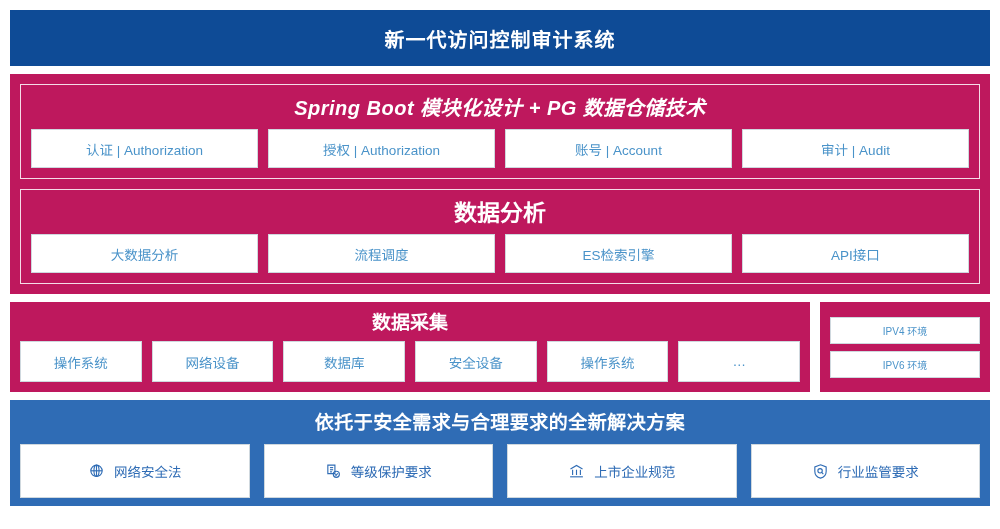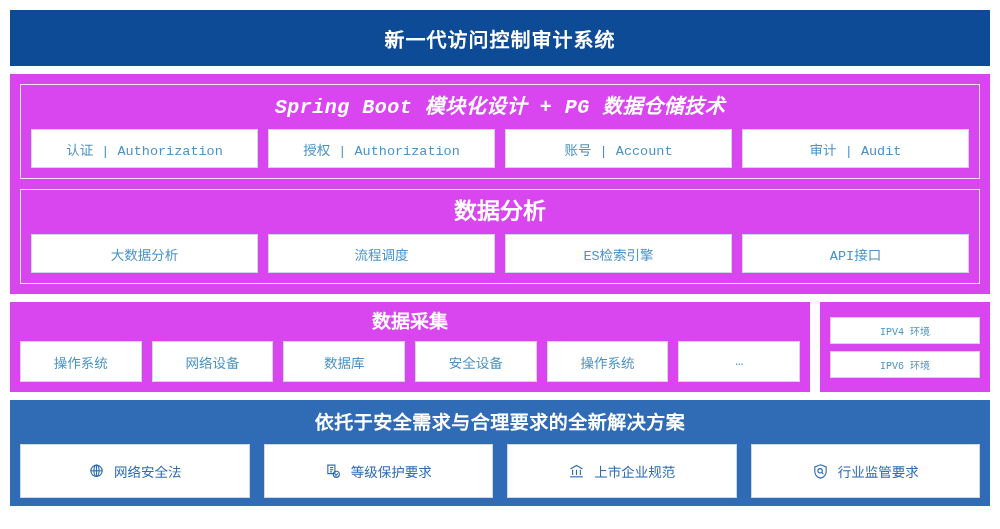--- a/index.html
+++ b/index.html
@@ -29,23 +29,22 @@
   }
   .header-title{
     color:#ffffff;
     font-size:20px;
     font-weight:bold;
     letter-spacing:1px;
   }
 
   
   .panel{
-    background:#d946ef;
-    box-sizing:border-box;
-    font-family:Liberation Mono, monospace;
+    background:#be185d;
+    box-sizing:border-box;
   }
 
   
   .platform-panel{
     flex:0 0 220px;
     padding:10px;
     display:flex;
     flex-direction:column;
     gap:10px;
   }

